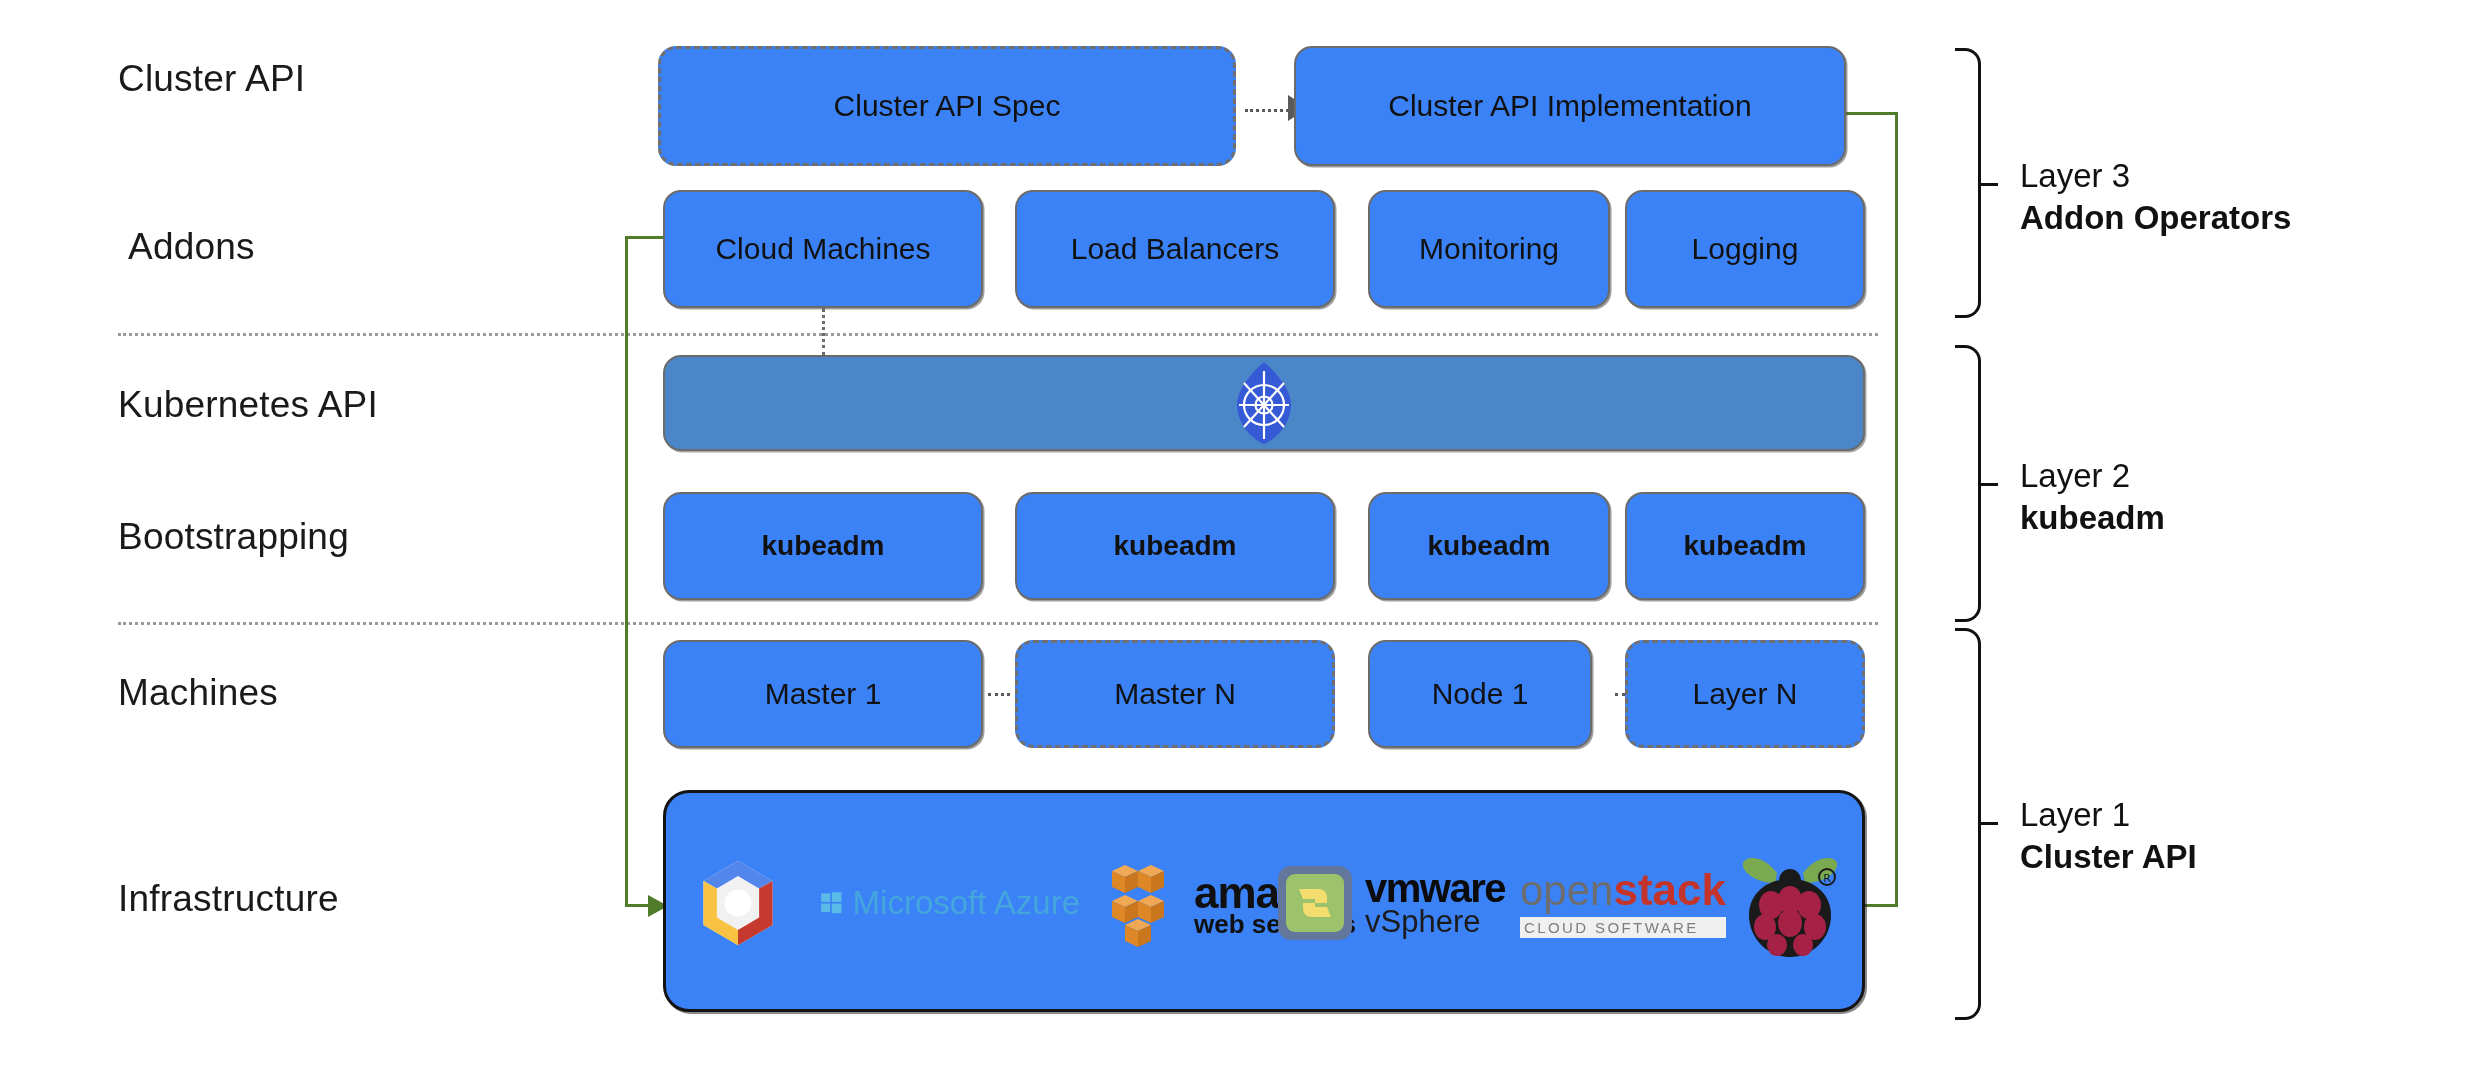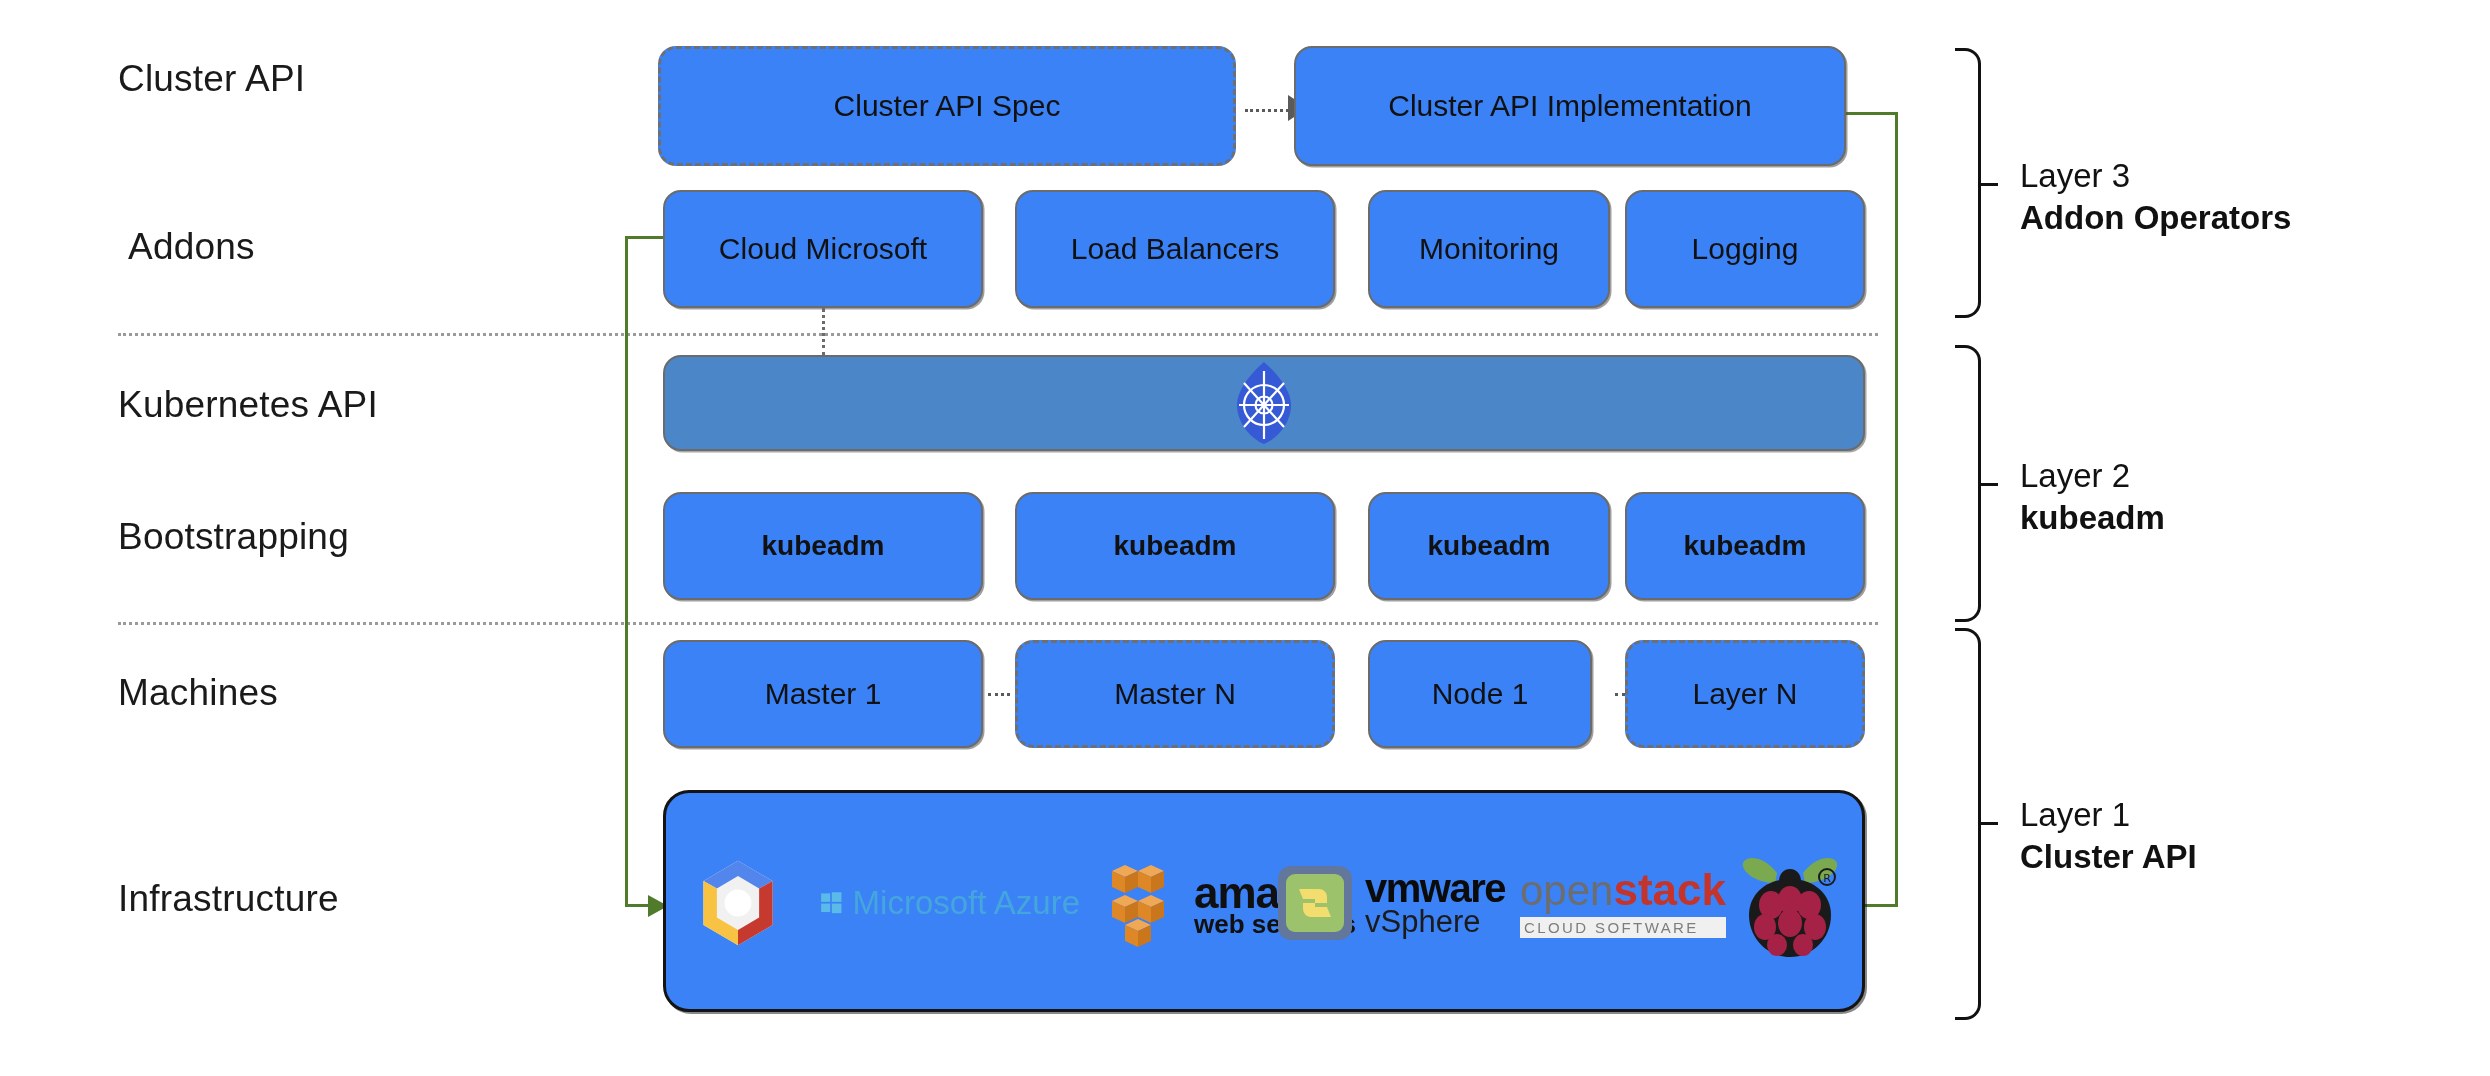--- a/index.html
+++ b/index.html
@@ -79,21 +79,21 @@
   </div>
 
   <div class="dline" style="left:1245px;top:109px;width:50px;"></div>
   <div class="darrow" style="left:1288px;top:95px;"></div>
 
   <div class="box solid" style="left:1294px;top:46px;width:552px;height:120px;">
     <span>Cluster API Implementation</span>
   </div>
 
   <div class="box solid" style="left:663px;top:190px;width:320px;height:118px;">
-    <span>Cloud Microsoft</span>
+    <span>Cloud Machines</span>
   </div>
   <div class="box solid" style="left:1015px;top:190px;width:320px;height:118px;">
     <span>Load Balancers</span>
   </div>
   <div class="box solid" style="left:1625px;top:190px;width:240px;height:118px;">
     <span>Logging</span>
   </div>
   <div class="box solid" style="left:1368px;top:190px;width:242px;height:118px;">
     <span>Monitoring</span>
   </div>

